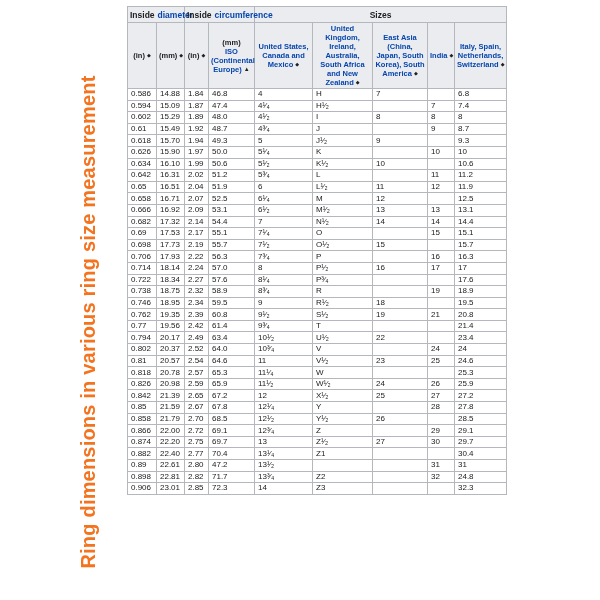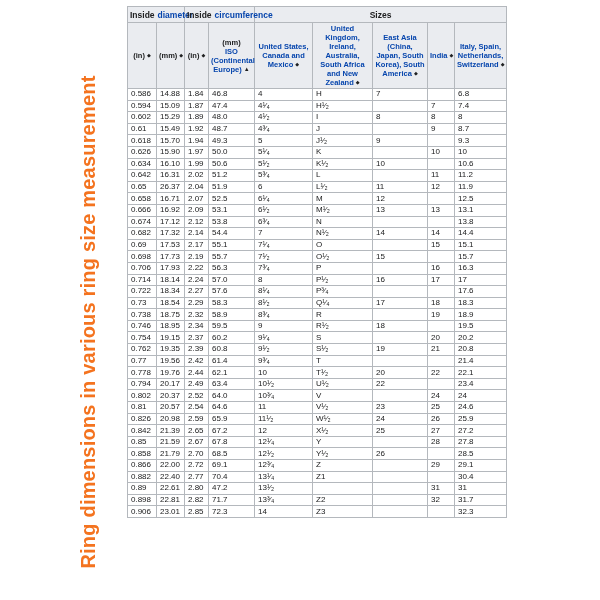--- a/index.html
+++ b/index.html
@@ -156,21 +156,21 @@
           <td>2.02</td>
           <td>51.2</td>
           <td>5³⁄₄</td>
           <td>L</td>
           <td></td>
           <td>11</td>
           <td>11.2</td>
         </tr>
         <tr>
           <td>0.65</td>
-          <td>26.37</td>
+          <td>16.51</td>
           <td>2.04</td>
           <td>51.9</td>
           <td>6</td>
           <td>L¹⁄₂</td>
           <td>11</td>
           <td>12</td>
           <td>11.9</td>
         </tr>
         <tr>
           <td>0.658</td>
@@ -188,31 +188,20 @@
           <td>16.92</td>
           <td>2.09</td>
           <td>53.1</td>
           <td>6¹⁄₂</td>
           <td>M¹⁄₂</td>
           <td>13</td>
           <td>13</td>
           <td>13.1</td>
         </tr>
         <tr>
-          <td>0.674</td>
-          <td>17.12</td>
-          <td>2.12</td>
-          <td>53.8</td>
-          <td>6³⁄₄</td>
-          <td>N</td>
-          <td></td>
-          <td></td>
-          <td>13.8</td>
-        </tr>
-        <tr>
           <td>0.682</td>
           <td>17.32</td>
           <td>2.14</td>
           <td>54.4</td>
           <td>7</td>
           <td>N¹⁄₂</td>
           <td>14</td>
           <td>14</td>
           <td>14.4</td>
         </tr>
@@ -265,62 +254,40 @@
           <td>18.34</td>
           <td>2.27</td>
           <td>57.6</td>
           <td>8¹⁄₄</td>
           <td>P³⁄₄</td>
           <td></td>
           <td></td>
           <td>17.6</td>
         </tr>
         <tr>
-          <td>0.73</td>
-          <td>18.54</td>
-          <td>2.29</td>
-          <td>58.3</td>
-          <td>8¹⁄₂</td>
-          <td>Q¹⁄₄</td>
-          <td>17</td>
-          <td>18</td>
-          <td>18.3</td>
-        </tr>
-        <tr>
           <td>0.738</td>
           <td>18.75</td>
           <td>2.32</td>
           <td>58.9</td>
           <td>8³⁄₄</td>
           <td>R</td>
           <td></td>
           <td>19</td>
           <td>18.9</td>
         </tr>
         <tr>
           <td>0.746</td>
           <td>18.95</td>
           <td>2.34</td>
           <td>59.5</td>
           <td>9</td>
           <td>R¹⁄₂</td>
           <td>18</td>
           <td></td>
           <td>19.5</td>
-        </tr>
-        <tr>
-          <td>0.754</td>
-          <td>19.15</td>
-          <td>2.37</td>
-          <td>60.2</td>
-          <td>9¹⁄₄</td>
-          <td>S</td>
-          <td></td>
-          <td>20</td>
-          <td>20.2</td>
         </tr>
         <tr>
           <td>0.762</td>
           <td>19.35</td>
           <td>2.39</td>
           <td>60.8</td>
           <td>9¹⁄₂</td>
           <td>S¹⁄₂</td>
           <td>19</td>
           <td>21</td>
@@ -331,31 +298,20 @@
           <td>19.56</td>
           <td>2.42</td>
           <td>61.4</td>
           <td>9³⁄₄</td>
           <td>T</td>
           <td></td>
           <td></td>
           <td>21.4</td>
         </tr>
         <tr>
-          <td>0.778</td>
-          <td>19.76</td>
-          <td>2.44</td>
-          <td>62.1</td>
-          <td>10</td>
-          <td>T¹⁄₂</td>
-          <td>20</td>
-          <td>22</td>
-          <td>22.1</td>
-        </tr>
-        <tr>
           <td>0.794</td>
           <td>20.17</td>
           <td>2.49</td>
           <td>63.4</td>
           <td>10¹⁄₂</td>
           <td>U¹⁄₂</td>
           <td>22</td>
           <td></td>
           <td>23.4</td>
         </tr>
@@ -375,20 +331,31 @@
           <td>20.57</td>
           <td>2.54</td>
           <td>64.6</td>
           <td>11</td>
           <td>V¹⁄₂</td>
           <td>23</td>
           <td>25</td>
           <td>24.6</td>
         </tr>
         <tr>
+          <td>0.818</td>
+          <td>20.78</td>
+          <td>2.57</td>
+          <td>65.3</td>
+          <td>11¹⁄₄</td>
+          <td>W</td>
+          <td></td>
+          <td></td>
+          <td>25.3</td>
+        </tr>
+        <tr>
           <td>0.826</td>
           <td>20.98</td>
           <td>2.59</td>
           <td>65.9</td>
           <td>11¹⁄₂</td>
           <td>W¹⁄₂</td>
           <td>24</td>
           <td>26</td>
           <td>25.9</td>
         </tr>
@@ -430,20 +397,31 @@
           <td>22.00</td>
           <td>2.72</td>
           <td>69.1</td>
           <td>12³⁄₄</td>
           <td>Z</td>
           <td></td>
           <td>29</td>
           <td>29.1</td>
         </tr>
         <tr>
+          <td>0.874</td>
+          <td>22.20</td>
+          <td>2.75</td>
+          <td>69.7</td>
+          <td>13</td>
+          <td>Z¹⁄₂</td>
+          <td>27</td>
+          <td>30</td>
+          <td>29.7</td>
+        </tr>
+        <tr>
           <td>0.882</td>
           <td>22.40</td>
           <td>2.77</td>
           <td>70.4</td>
           <td>13¹⁄₄</td>
           <td>Z1</td>
           <td></td>
           <td></td>
           <td>30.4</td>
         </tr>
@@ -460,21 +438,21 @@
         </tr>
         <tr>
           <td>0.898</td>
           <td>22.81</td>
           <td>2.82</td>
           <td>71.7</td>
           <td>13³⁄₄</td>
           <td>Z2</td>
           <td></td>
           <td>32</td>
-          <td>31.7</td>
+          <td>24.8</td>
         </tr>
         <tr>
           <td>0.906</td>
           <td>23.01</td>
           <td>2.85</td>
           <td>72.3</td>
           <td>14</td>
           <td>Z3</td>
           <td></td>
           <td></td>

